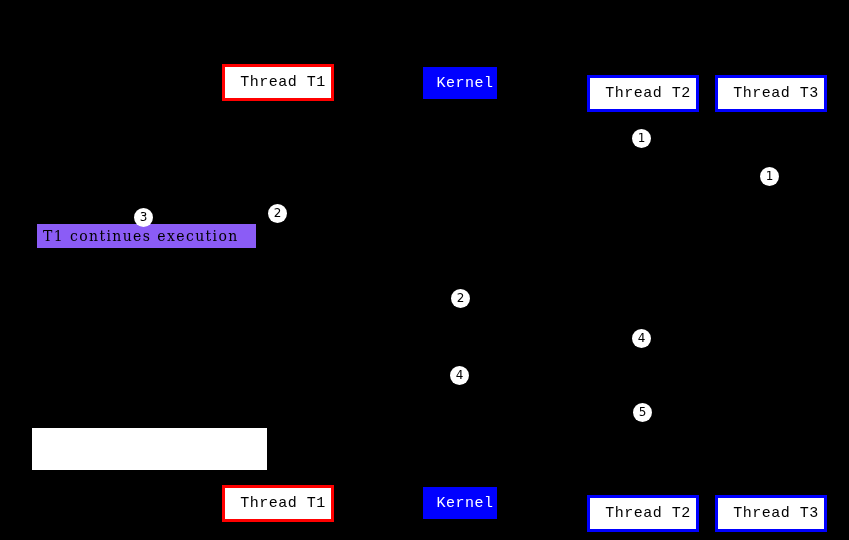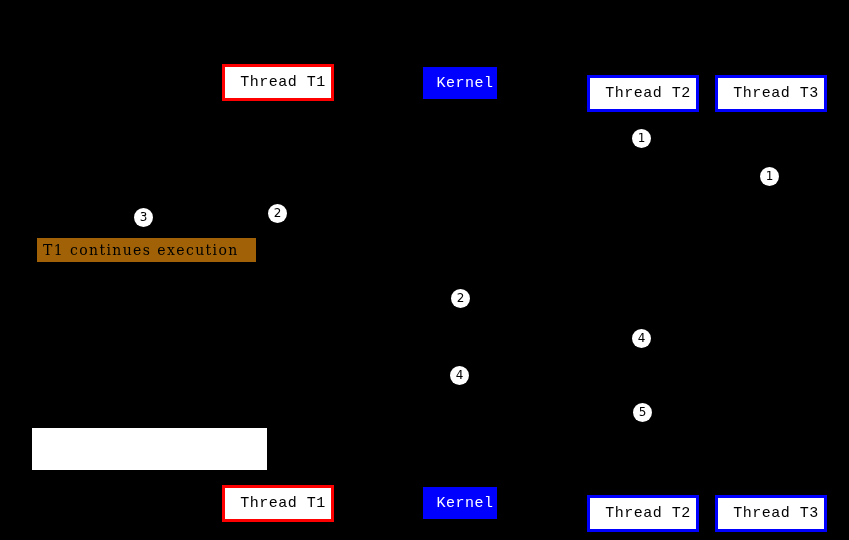--- a/index.html
+++ b/index.html
@@ -147,21 +147,21 @@
       </div>
       <div class="participant blue-box" style="left: 587px; top: 485px; width: 112px; height: 37px;">
         <span>Thread T2</span>
       </div>
       <div class="participant blue-box" style="left: 715px; top: 485px; width: 112px; height: 37px;">
         <span>Thread T3</span>
       </div>
     </div>
 
   <div id="notes-layer">
-      <div class="note-box" style="left: 36px; top: 237px; width: 221px; height: 26px; background: #a16207; border-color: rgb(0, 0, 0); color: rgb(0, 0, 0);">T1 continues execution</div>
+      <div class="note-box" style="left: 36px; top: 223px; width: 221px; height: 26px; background: #8b5cf6; border-color: rgb(0, 0, 0); color: rgb(0, 0, 0);">T1 continues execution</div>
     </div>
 
   <div id="blank-layer">
       <div class="blank-box" style="left: 32px; top: 428px; width: 235px; height: 42px; background: rgb(255, 255, 255);"></div>
     </div>
 
   <div id="markers-layer">
       <div class="step-marker" style="left: 632px; top: 129px;">1</div>
       <div class="step-marker" style="left: 760px; top: 167px;">1</div>
       <div class="step-marker" style="left: 134px; top: 208px;">3</div>

